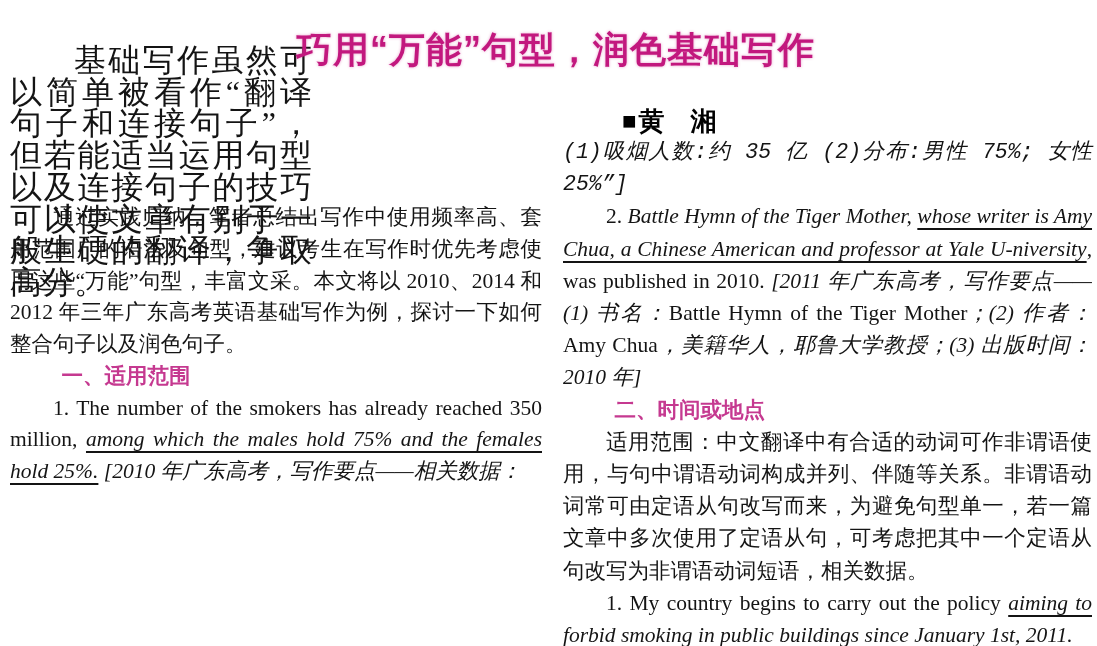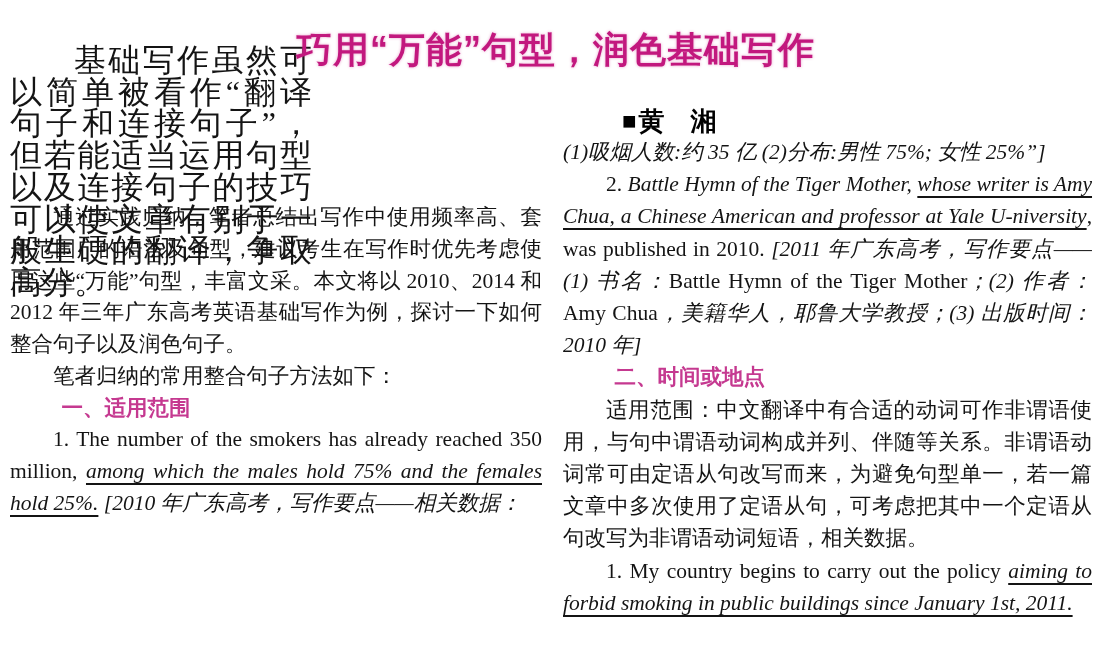--- a/index.html
+++ b/index.html
@@ -46,21 +46,21 @@
 
   
   .col{
     font-size:21.5px;
     text-align:justify;text-justify:inter-ideograph;
   }
   #left-column{left:10px;top:202px;width:532px;line-height:31.75px;}
   #right-column{left:563px;top:136px;width:529px;line-height:32.2px;}
 
   .para{margin:0;text-indent:2em;}
-  .para.no-indent{text-indent:0;}
+  .para.no-indent{text-indent:0;font-family:Liberation Mono, monospace;}
 
   .section-heading{
     margin:0;
     text-indent:2.4em;
     font-family:"Liberation Sans","DejaVu Sans",sans-serif;
     font-weight:700;
     font-size:21.5px;
     color:#c53990;
   }
 
@@ -81,21 +81,20 @@
 <p id="intro-para" class="abs">基础写作虽然可以简单被看作“翻译句子和连接句子”，但若能适当运用句型以及连接句子的技巧可以使文章有别于一般生硬的翻译，争取高分。</p>
 
 <div id="article-title" class="abs">巧用“万能”句型，润色基础写作</div>
 
 <div id="author-block" class="abs">
   <span class="marker">■</span><span>黄　湘</span>
 </div>
 
 <div id="left-column" class="abs col">
   <p class="para">通过实践归纳，笔者总结出写作中使用频率高、套用范围广的语法及句型，建议考生在写作时优先考虑使用这些“万能”句型，丰富文采。本文将以 2010、2014 和 2012 年三年广东高考英语基础写作为例，探讨一下如何整合句子以及润色句子。</p>
-  <p class="para">笔者归纳的常用整合句子方法如下：</p>
   <p class="section-heading">一、适用范围</p>
   <p class="para"><span class="seg-plain">1. The number of the smokers has already reached 350 million, </span><span class="seg-italic-underline">among which the males hold 75% and the females hold 25%.</span><span class="seg-kai"> [2010 年广东高考，写作要点——相关数据：</span></p>
 </div>
 
 <div id="right-column" class="abs col">
   <p class="para no-indent">
      <span class="seg-kai">(1)吸烟人数:约 35 亿 (2)分布:男性 75%; 女性 25%”]</span>
   </p>
   <p class="para"><span class="seg-plain">2. </span><span class="seg-italic">Battle Hymn of the Tiger Mother, </span><span class="seg-italic-underline">whose writer is Amy Chua, a Chinese American and professor at Yale U-niversity</span><span class="seg-plain">, was published in 2010. </span><span class="seg-kai">[2011 年广东高考，写作要点——(1) 书名：</span><span class="seg-plain">Battle Hymn of the Tiger Mother</span><span class="seg-kai">；(2) 作者：</span><span class="seg-plain">Amy Chua</span><span class="seg-kai">，美籍华人，耶鲁大学教授；(3) 出版时间：2010 年]</span></p>
   <p class="section-heading">二、时间或地点</p>

